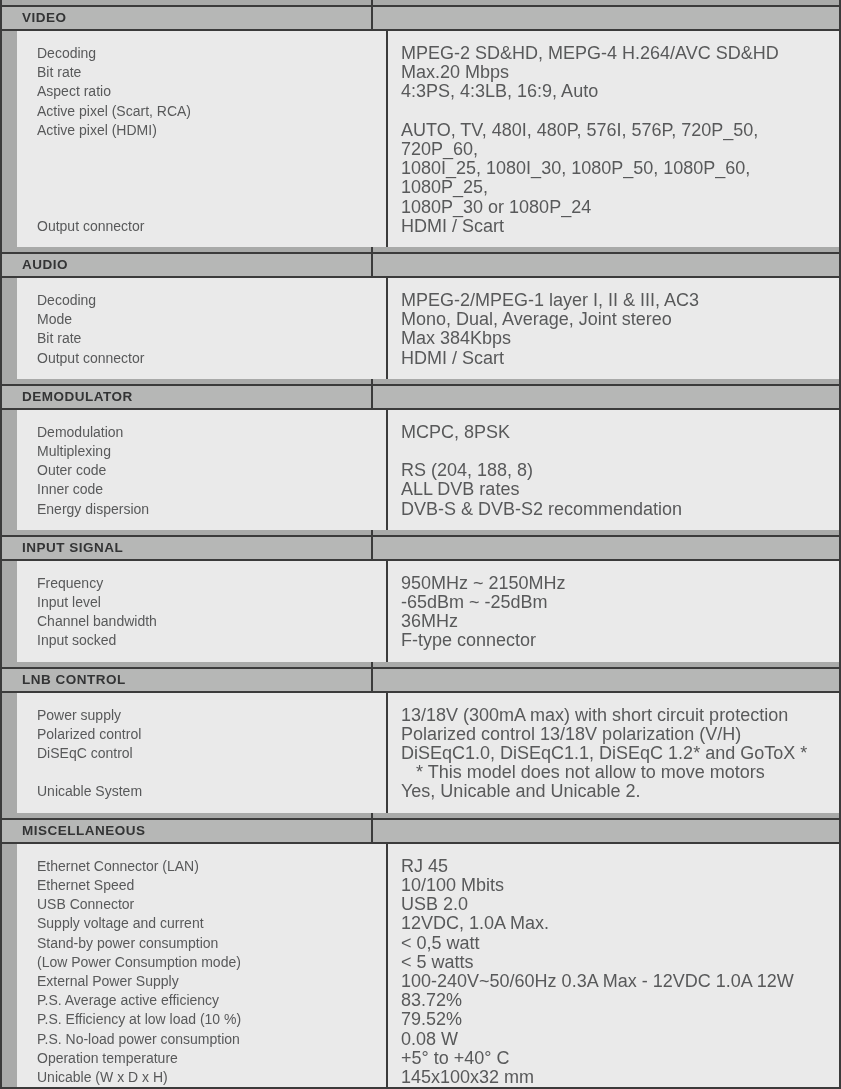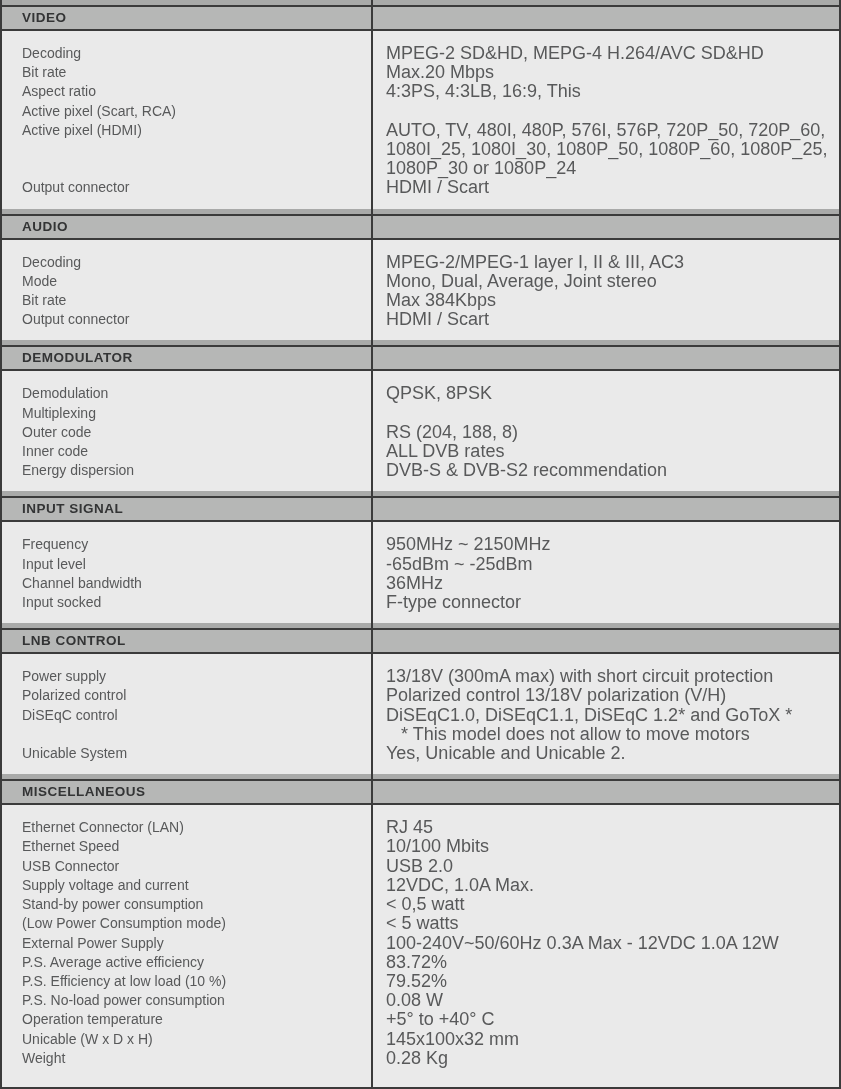--- a/index.html
+++ b/index.html
@@ -60,20 +60,21 @@
     padding-left:20px;
     font-size:13.5px;
     font-weight:bold;
     letter-spacing:0.5px;
     color:var(--title-gray);
     line-height:22px;
   }
   .sec-body{
     background:var(--content-bg);
     padding:13px 0 11px 0;
+    margin-left:15px;
   }
   .spec-row{
     display:grid;
     grid-template-columns:371px 1fr;
   }
   .spec-label{
     padding-left:20px;
     padding-right:10px;
     font-size:14px;
     line-height:19.2px;
@@ -103,21 +104,21 @@
     <div class="spec-value">MPEG-2 SD&amp;HD, MEPG-4 H.264/AVC SD&amp;HD</div>
   </div>
 
   <div class="spec-row">
     <div class="spec-label">Bit rate</div>
     <div class="spec-value">Max.20 Mbps</div>
   </div>
 
   <div class="spec-row">
     <div class="spec-label">Aspect ratio</div>
-    <div class="spec-value">4:3PS, 4:3LB, 16:9, This</div>
+    <div class="spec-value">4:3PS, 4:3LB, 16:9, Auto</div>
   </div>
 
   <div class="spec-row">
     <div class="spec-label">Active pixel (Scart, RCA)</div>
   </div>
 
   <div class="spec-row">
     <div class="spec-label">Active pixel (HDMI)</div>
     <div class="spec-value">AUTO, TV, 480I, 480P, 576I, 576P, 720P_50, 720P_60,
 1080I_25, 1080I_30, 1080P_50, 1080P_60, 1080P_25,
@@ -160,21 +161,21 @@
   </section>
 
   <div class="sec-gap split"></div>
   <section class="spec-section">
     <div class="sec-header split">
       <span class="sec-title">DEMODULATOR</span>
     </div>
     <div class="sec-body split">
   <div class="spec-row">
     <div class="spec-label">Demodulation</div>
-    <div class="spec-value">QPSK, 8PSK</div>
+    <div class="spec-value">MCPC, 8PSK</div>
   </div>
 
   <div class="spec-row">
     <div class="spec-label">Multiplexing</div>
   </div>
 
   <div class="spec-row">
     <div class="spec-label">Outer code</div>
     <div class="spec-value">RS (204, 188, 8)</div>
   </div>

